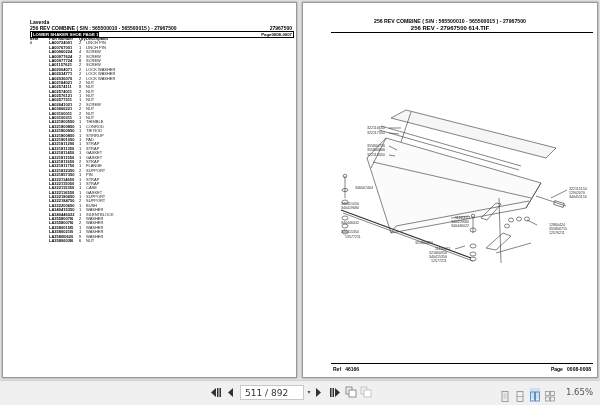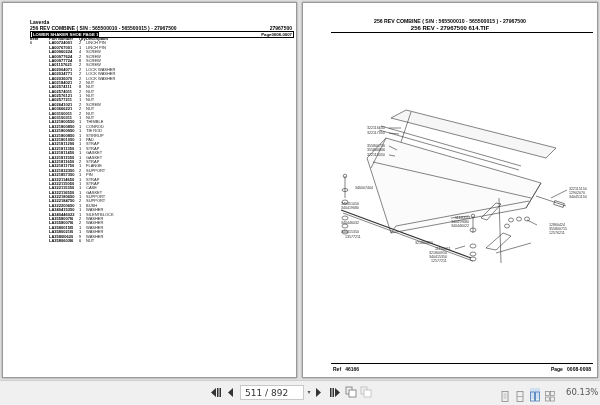--- a/index.html
+++ b/index.html
@@ -501,14 +501,14 @@
       </svg>
   </span>
   <span class="view-icon" style="left:545px;">
     <svg width="10" height="11" viewBox="0 0 10 11">
         <rect x="0.5" y="0.5" width="4" height="4" fill="none" stroke="#888" stroke-width="0.7"></rect>
         <rect x="5.5" y="0.5" width="4" height="4" fill="none" stroke="#888" stroke-width="0.7"></rect>
         <rect x="0.5" y="6" width="4" height="4" fill="none" stroke="#888" stroke-width="0.7"></rect>
         <rect x="5.5" y="6" width="4" height="4" fill="none" stroke="#888" stroke-width="0.7"></rect>
       </svg>
   </span>
-  <span class="zoom-val">60.13%</span>
+  <span class="zoom-val">1.65%</span>
 </div>
 
 </body></html>

